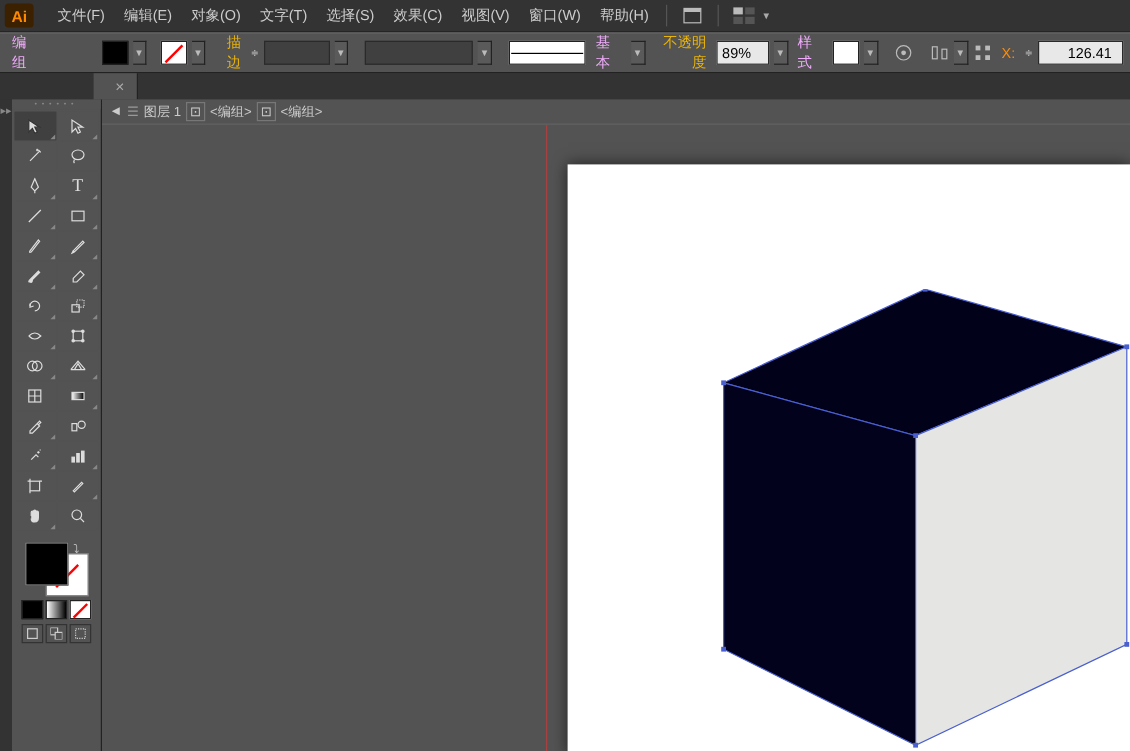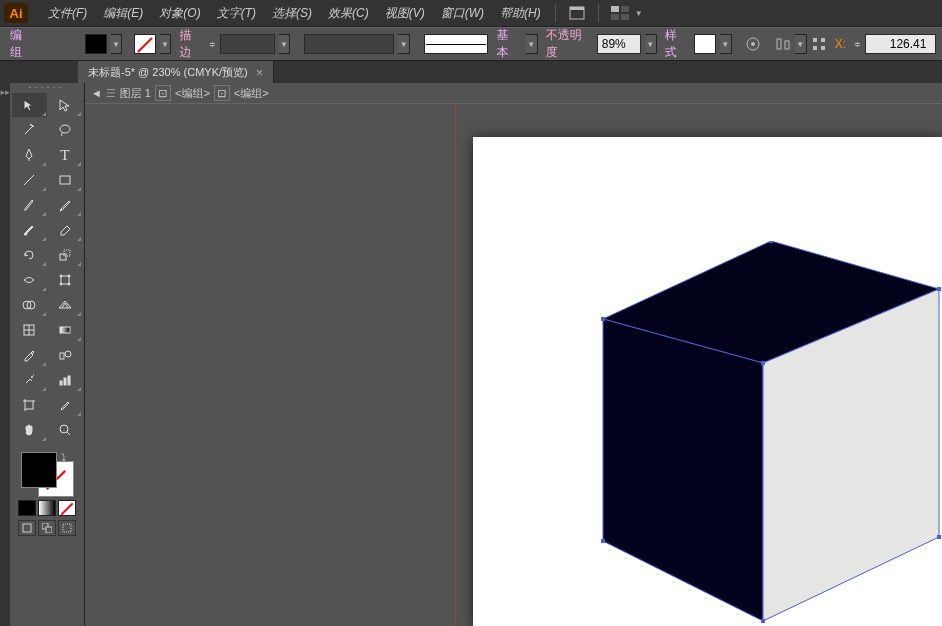--- a/index.html
+++ b/index.html
@@ -31,21 +31,20 @@
     align-items: center;
     justify-content: center;
     color: #ff8a00;
     font-weight: bold;
     margin-right: 12px;
     font-size: 13px;
   }
   .menu-item {
     padding: 4px 8px;
     cursor: default;
-    font-style: italic;
   }
   .menu-icon {
     width: 22px;
     height: 20px;
     display: flex;
     align-items: center;
     justify-content: center;
     margin: 0 4px;
     color: #bbb;
   }
@@ -63,21 +62,22 @@
     display: flex;
     align-items: center;
     padding: 0 6px;
     gap: 4px;
   }
   .ctrl-label {
     color: #f0abfc;
     margin: 0 4px;
   }
   .ctrl-label.orange {
-    color: #f9a8d4;
+    color: #eab308;
+    text-align: right;
   }
   .swatch {
     width: 22px;
     height: 18px;
     border: 1px solid #222;
     position: relative;
     display: inline-block;
   }
   .swatch.black { background: #000; }
   .swatch.none {
@@ -429,21 +429,20 @@
         <rect x="9" y="9" width="4" height="4" fill="#bbb"></rect>
       </svg>
   </span>
   <span class="ctrl-label" style="color:#ff8a00;">X:</span>
   <span style="font-size:8px;">≑</span>
   <span class="ctrl-field" style="width:46px;padding-left:24px;">126.41</span>
 </div>
 
 <div class="tab-bar">
   <div class="doc-tab">
-    <span>未标题-5* @ 230% (CMYK/预览)</span>
     <span class="tab-close">×</span>
   </div>
 </div>
 
 <div class="main-area">
   <div class="expand-arrow">▸▸</div>
 
   <div class="tool-panel">
     <div class="tool-handle">••••••</div>
     <div class="tool-grid">

